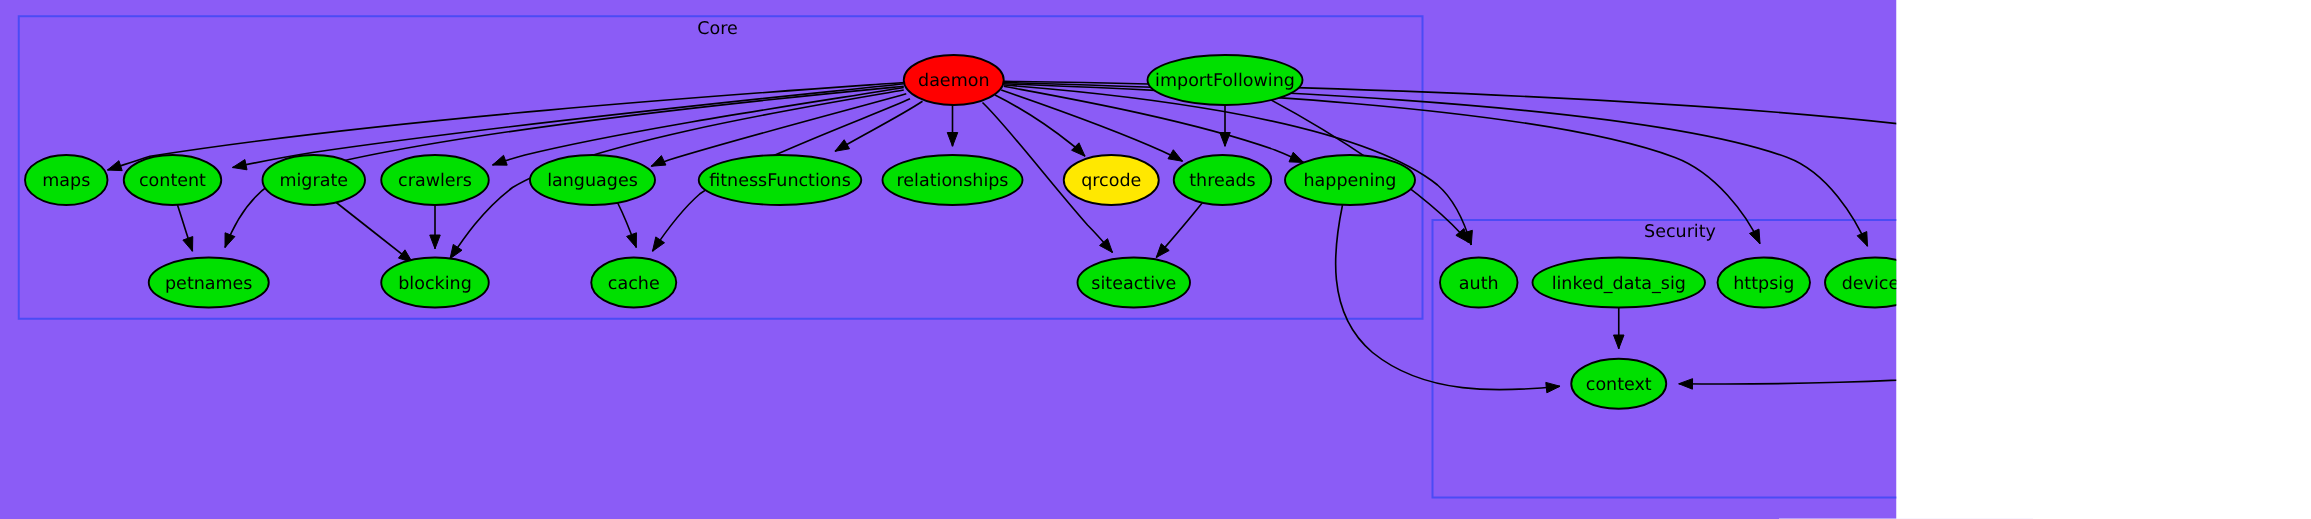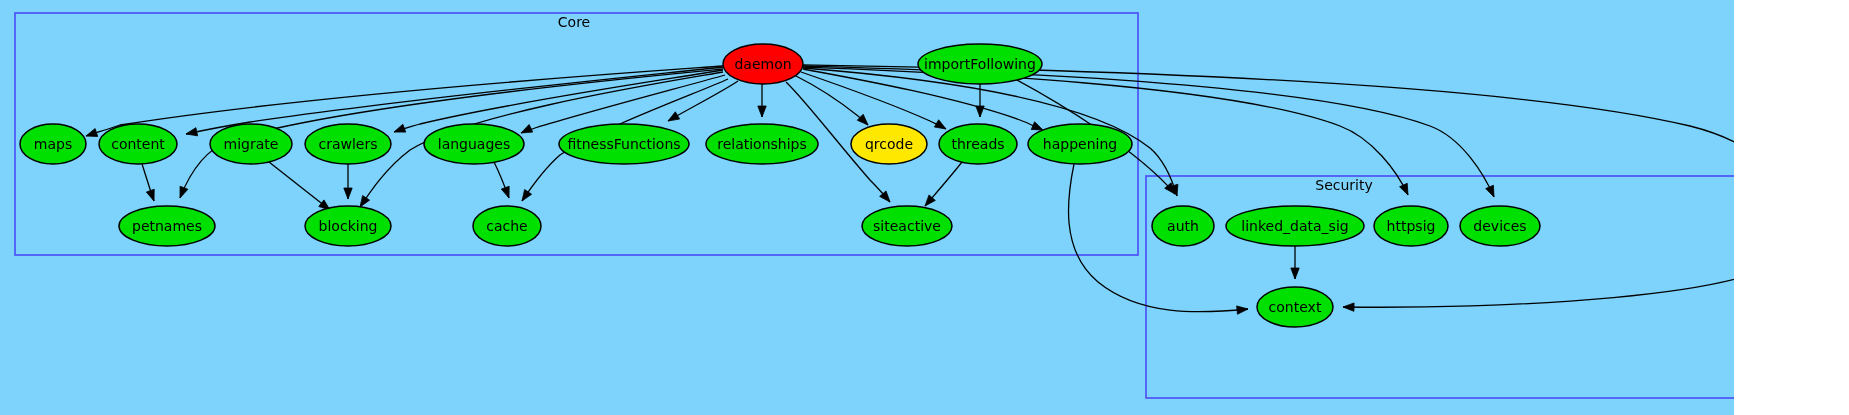--- a/index.html
+++ b/index.html
@@ -2,23 +2,23 @@
 <html><head>
 <meta charset="utf-8">
 <style>
   html, body {
     margin: 0;
     padding: 0;
     background: #ffffff;
   }
   #graph-root {
     position: relative;
-    width: 1734px;
+    width: 1517px;
     height: 415px;
-    background: #7dd3fc;
+    background: #8b5cf6;
     font-family: "DejaVu Sans", "Liberation Sans", sans-serif;
     overflow: hidden;
   }
   svg.graph-canvas {
     display: block;
     width: 1849px;
     height: 415px;
   }
   .cluster-box {
     fill: none;

